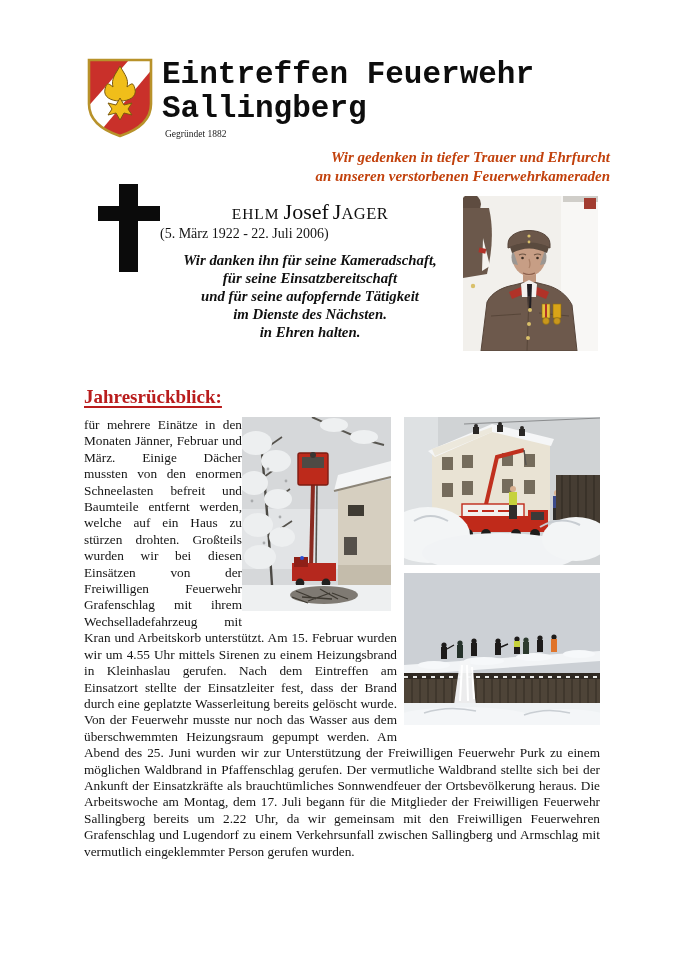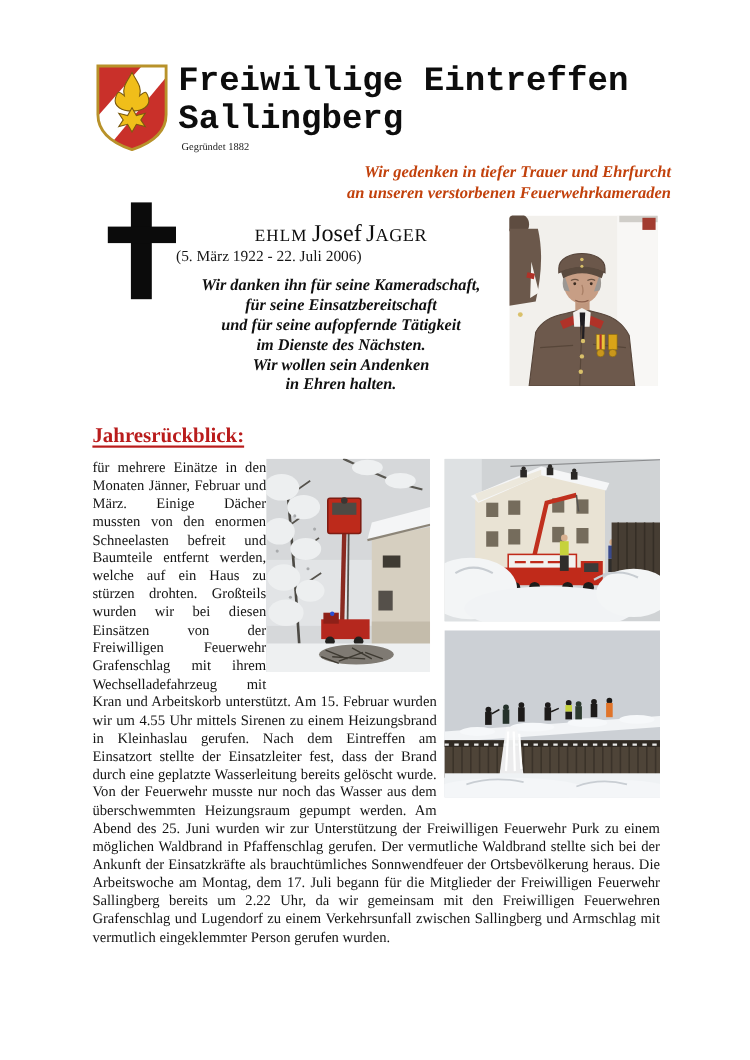--- a/index.html
+++ b/index.html
@@ -94,21 +94,21 @@
         <path d="M5,4 h62 v44 c0,16 -13,26 -31,32 C18,74 5,64 5,48 Z" fill="#c9302a"></path>
         <g clip-path="url(#shieldClip)">
           <polygon points="-6,62 52,-4 74,6 14,78" fill="#ffffff"></polygon>
         </g>
         <path d="M5,4 h62 v44 c0,16 -13,26 -31,32 C18,74 5,64 5,48 Z" fill="none" stroke="#b8922a" stroke-width="2.6"></path>
         <path d="M36,10 C31,19 27,23 29,31 C24,27 23,26 21,33 C19,41 27,45 36,45 C45,45 53,41 51,33 C49,26 48,27 43,31 C45,23 41,19 36,10 Z" fill="#f0be1a" stroke="#7a5a10" stroke-width="1"></path>
         <path d="M36,42 l4,7 l8,-2 l-4,6 l4,6 l-8,-2 l-4,7 l-4,-7 l-8,2 l4,-6 l-4,-6 l8,2 Z" fill="#f0be1a" stroke="#7a5a10" stroke-width="1"></path>
       </svg>
     </span>
     <div class="title-block">
-      <div class="title-line">Freiwillige Eintreffen</div>
+      <div class="title-line">Eintreffen Feuerwehr</div>
       <div class="title-line">Sallingberg</div>
       <div class="founded">Gegründet 1882</div>
     </div>
   </header>
 
   <section class="memorial">
     <div class="memorial-intro">
       <div>Wir gedenken in tiefer Trauer und Ehrfurcht</div>
       <div>an unseren verstorbenen Feuerwehrkameraden</div>
     </div>
@@ -123,21 +123,20 @@
       <span class="firstname">Josef</span>
       <span class="surname-initial">J</span><span class="surname-rest">AGER</span>
     </div>
     <div class="memorial-dates">(5. März 1922 - 22. Juli 2006)</div>
 
     <div class="memorial-tribute">
       <div>Wir danken ihn für seine Kameradschaft,</div>
       <div>für seine Einsatzbereitschaft</div>
       <div>und für seine aufopfernde Tätigkeit</div>
       <div>im Dienste des Nächsten.</div>
-      <div>Wir  wollen sein Andenken</div>
       <div>in Ehren halten.</div>
     </div>
 
     <figure class="portrait" aria-label="Porträt des verstorbenen Kameraden in Uniform">
       <svg viewBox="0 0 135 155" xmlns="http://www.w3.org/2000/svg">
         <rect width="135" height="155" fill="#f2f0ec"></rect>
         <rect x="98" width="37" height="155" fill="#f8f7f5"></rect>
         <rect x="100" y="0" width="35" height="6" fill="#d0cec9"></rect>
         <rect x="121" y="2" width="12" height="11" fill="#a23c30"></rect>
 

